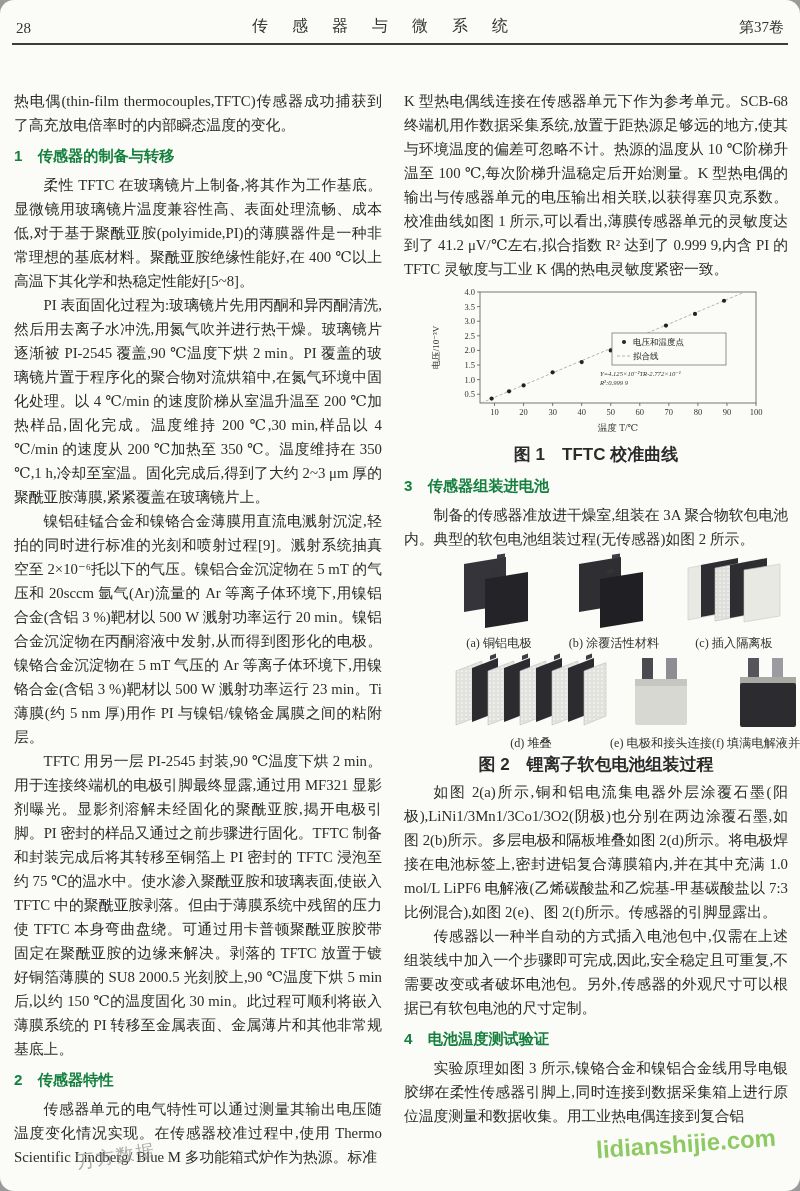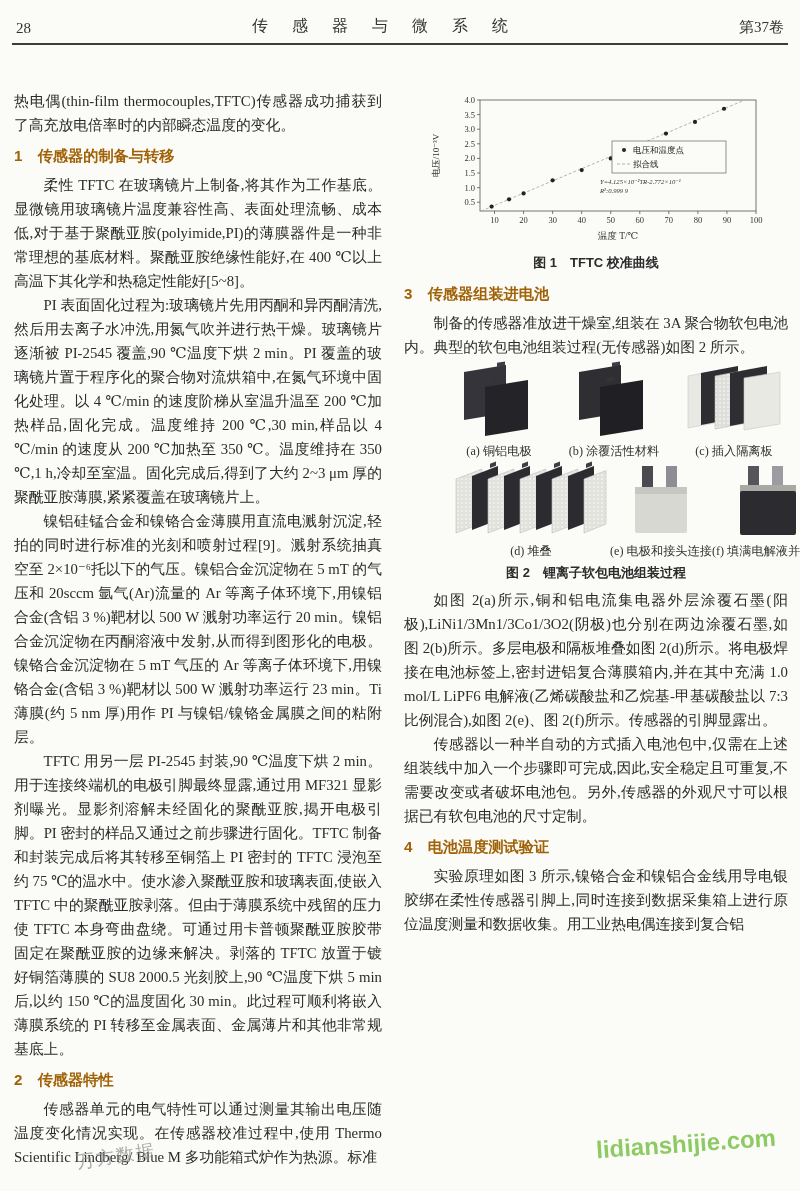--- a/index.html
+++ b/index.html
@@ -1,29 +1,29 @@
 <!DOCTYPE html>
 <html><head>
 <meta charset="utf-8">
 <style>
   html,body{margin:0;padding:0;background:#9a9a9a;}
   .page{position:relative;width:800px;height:1191px;margin:0 auto;background:#fbfbf8;
-        color:#2a2a2a;font-family:"Liberation Serif","DejaVu Serif",serif;overflow:hidden;}
+        color:#2a2a2a;font-family:"Liberation Serif","DejaVu Serif",serif;overflow:hidden;border-radius:14px;}
   .header{display:flex;justify-content:space-between;align-items:flex-end;
           padding:16px 16px 6px 16px;font-size:15px;color:#333;}
   .header .jt{letter-spacing:10px;font-size:16px;}
   .rule{border-bottom:2px solid #3c3c3c;margin:0 12px;}
   .cols{display:flex;gap:22px;padding:8px 12px 0 14px;}
   .col{width:384px;font-size:14.8px;line-height:24px;text-align:justify;color:#2b2b2b;margin-top:36px;}
   p{margin:0;}
   p.ind{text-indent:2em;}
-  h2.sec{font-size:15.2px;font-weight:bold;margin:7px 0 5px 0;color:#a16207;
+  h2.sec{font-size:15.2px;font-weight:bold;margin:7px 0 5px 0;color:#15803d;
          font-family:"Liberation Sans","DejaVu Sans",sans-serif;}
   .fig1{text-align:center;margin:4px 0 2px 0;}
-  .figcap{text-align:center;font-weight:bold;font-size:13px;margin:1px 0 3px 0;
+  .figcap{text-align:center;font-weight:bold;font-size:17px;margin:1px 0 3px 0;
           font-family:"Liberation Sans","DejaVu Sans",sans-serif;}
   svg text{font-family:"Liberation Serif","DejaVu Serif",serif;}
   .fig2{margin:2px 0 2px 0;}
   .imgrow{display:flex;align-items:center;justify-content:space-between;
           padding-left:48px;padding-right:2px;margin-bottom:2px;}
   .thumb{text-align:center;}
   .thumb .cap{font-size:12.2px;line-height:15px;color:#333;white-space:nowrap;}
   .wm-left{position:absolute;left:76px;top:1144px;font-size:18px;color:#8f8f8f;
            opacity:.75;transform:rotate(-9deg);letter-spacing:2px;
            font-family:"Liberation Sans","DejaVu Sans",sans-serif;}
@@ -50,20 +50,21 @@
       <h2 class="sec">1　传感器的制备与转移</h2>
       <p class="ind">柔性 TFTC 在玻璃镜片上制备,将其作为工作基底。显微镜用玻璃镜片温度兼容性高、表面处理流畅、成本低,对于基于聚酰亚胺(polyimide,PI)的薄膜器件是一种非常理想的基底材料。聚酰亚胺绝缘性能好,在 400 ℃以上高温下其化学和热稳定性能好[5~8]。</p>
       <p class="ind">PI 表面固化过程为:玻璃镜片先用丙酮和异丙酮清洗,然后用去离子水冲洗,用氮气吹并进行热干燥。玻璃镜片逐渐被 PI-2545 覆盖,90 ℃温度下烘 2 min。PI 覆盖的玻璃镜片置于程序化的聚合物对流烘箱中,在氮气环境中固化处理。以 4 ℃/min 的速度阶梯从室温升温至 200 ℃加热样品,固化完成。温度维持 200 ℃,30 min,样品以 4 ℃/min 的速度从 200 ℃加热至 350 ℃。温度维持在 350 ℃,1 h,冷却至室温。固化完成后,得到了大约 2~3 μm 厚的聚酰亚胺薄膜,紧紧覆盖在玻璃镜片上。</p>
       <p class="ind">镍铝硅锰合金和镍铬合金薄膜用直流电溅射沉淀,轻拍的同时进行标准的光刻和喷射过程[9]。溅射系统抽真空至 2×10⁻⁶托以下的气压。镍铝合金沉淀物在 5 mT 的气压和 20sccm 氩气(Ar)流量的 Ar 等离子体环境下,用镍铝合金(含铝 3 %)靶材以 500 W 溅射功率运行 20 min。镍铝合金沉淀物在丙酮溶液中发射,从而得到图形化的电极。镍铬合金沉淀物在 5 mT 气压的 Ar 等离子体环境下,用镍铬合金(含铝 3 %)靶材以 500 W 溅射功率运行 23 min。Ti 薄膜(约 5 nm 厚)用作 PI 与镍铝/镍铬金属膜之间的粘附层。</p>
       <p class="ind">TFTC 用另一层 PI-2545 封装,90 ℃温度下烘 2 min。用于连接终端机的电极引脚最终显露,通过用 MF321 显影剂曝光。显影剂溶解未经固化的聚酰亚胺,揭开电极引脚。PI 密封的样品又通过之前步骤进行固化。TFTC 制备和封装完成后将其转移至铜箔上 PI 密封的 TFTC 浸泡至约 75 ℃的温水中。使水渗入聚酰亚胺和玻璃表面,使嵌入 TFTC 中的聚酰亚胺剥落。但由于薄膜系统中残留的压力使 TFTC 本身弯曲盘绕。可通过用卡普顿聚酰亚胺胶带固定在聚酰亚胺的边缘来解决。剥落的 TFTC 放置于镀好铜箔薄膜的 SU8 2000.5 光刻胶上,90 ℃温度下烘 5 min 后,以约 150 ℃的温度固化 30 min。此过程可顺利将嵌入薄膜系统的 PI 转移至金属表面、金属薄片和其他非常规基底上。</p>
       <h2 class="sec">2　传感器特性</h2>
       <p class="ind">传感器单元的电气特性可以通过测量其输出电压随温度变化情况实现。在传感器校准过程中,使用 Thermo Scientific Lindberg/ Blue M 多功能箱式炉作为热源。标准</p>
     </div>
 
     <div class="col">
+      <p>K 型热电偶线连接在传感器单元下作为参考单元。SCB-68 终端机用作数据采集系统,放置于距热源足够远的地方,使其与环境温度的偏差可忽略不计。热源的温度从 10 ℃阶梯升温至 100 ℃,每次阶梯升温稳定后开始测量。K 型热电偶的输出与传感器单元的电压输出相关联,以获得塞贝克系数。校准曲线如图 1 所示,可以看出,薄膜传感器单元的灵敏度达到了 41.2 μV/℃左右,拟合指数 R² 达到了 0.999 9,内含 PI 的 TFTC 灵敏度与工业 K 偶的热电灵敏度紧密一致。</p>
 
       <div class="fig1">
         <svg id="chart1" width="336" height="150" viewBox="0 0 336 150">
             <rect x="52" y="7" width="276" height="111" fill="none" stroke="#555" stroke-width="0.8"></rect>
             <line x1="66.52631578947368" y1="118" x2="66.52631578947368" y2="121" stroke="#555" stroke-width="0.8"></line>
             <text x="66.52631578947368" y="130" text-anchor="middle" font-size="8.5" fill="#333">10</text>
             <line x1="95.57894736842104" y1="118" x2="95.57894736842104" y2="121" stroke="#555" stroke-width="0.8"></line>
             <text x="95.57894736842104" y="130" text-anchor="middle" font-size="8.5" fill="#333">20</text>
             <line x1="124.63157894736841" y1="118" x2="124.63157894736841" y2="121" stroke="#555" stroke-width="0.8"></line>
             <text x="124.63157894736841" y="130" text-anchor="middle" font-size="8.5" fill="#333">30</text>

